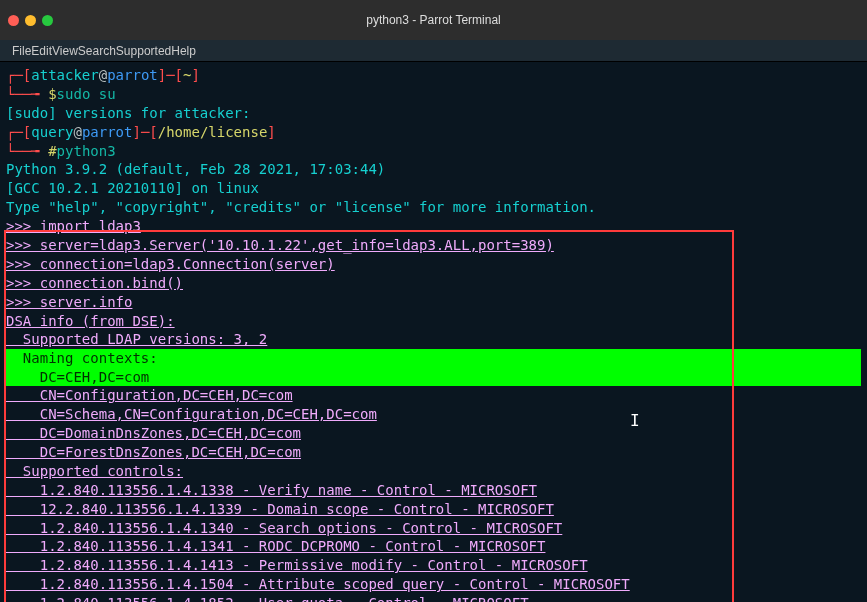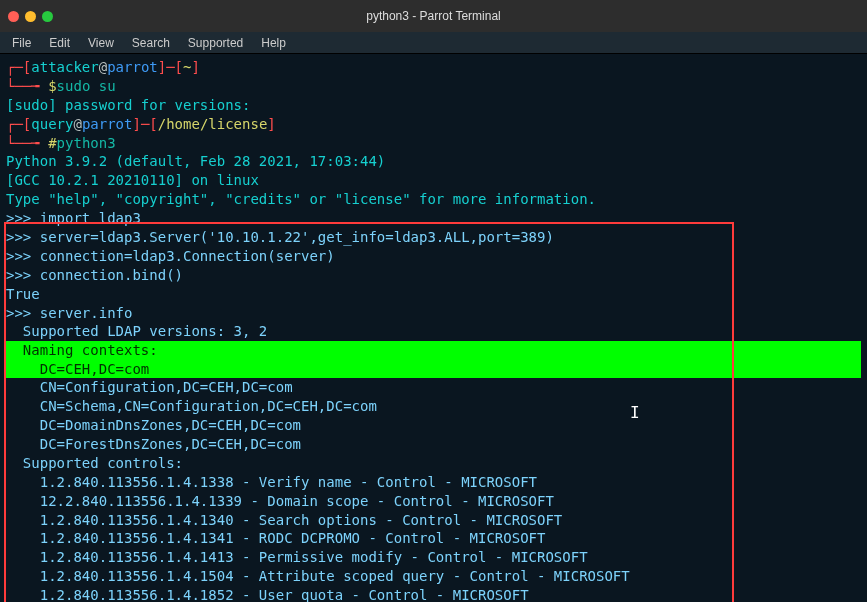--- a/index.html
+++ b/index.html
@@ -5,58 +5,57 @@
     * { margin: 0; padding: 0; box-sizing: border-box; }
     body {
       width: 867px;
       height: 602px;
       background: #0a1620;
       font-family: "DejaVu Sans Mono", "Courier New", monospace;
       font-size: 14px;
       overflow: hidden;
     }
     .titlebar {
-      height: 32px;
+      height: 40px;
       background: #2d2d2d;
       display: flex;
       align-items: center;
       padding: 6px 8px;
       position: relative;
     }
     .window-controls { display: flex; gap: 6px; }
     .wc { width: 11px; height: 11px; border-radius: 50%; }
     .wc.red { background: #ff5f56; }
     .wc.yellow { background: #ffbd2e; }
     .wc.green { background: #27c93f; }
     .title { position: absolute; left: 50%; transform: translateX(-50%); color: #ddd; font-size: 12px; font-family: sans-serif; }
     .menubar {
       height: 22px;
       background: #1e2a33;
       display: flex;
       align-items: center;
-      gap: 18px;
       padding: 0 12px;
       color: #ccc;
       font-size: 12px;
       font-family: sans-serif;
       border-bottom: 1px solid #000;
     }
     .menubar span { cursor: pointer; }
     .term {
       padding: 4px 6px;
       line-height: 1.35;
       color: #c0c0c0;
       position: relative;
     }
     .line { white-space: pre; }
     .red { color: #ff4d4d; }
     .yellow { color: #d6d66a; }
     .cyan { color: #16d0d0; }
     .blue { color: #3e9af5; }
-    .green { color: #7dd3fc; }
+    .green { color: #f0abfc; text-decoration: underline; }
     .white { color: #14b8a6; }
     .grey { color: #b8c0c0; }
     .hl-box {
       position: absolute;
       border: 2px solid #ff3b3b;
       left: 4px;
       top: 168px;
       width: 730px;
       height: 410px;
       pointer-events: none;
@@ -96,36 +95,36 @@
   <span>Search</span>
   <span>Supported</span>
   <span>Help</span>
 </div>
 
 <div class="term">
 
   <div class="line"><span class="red">┌─[</span><span class="cyan">attacker</span><span class="grey">@</span><span class="blue">parrot</span><span class="red">]─[</span><span class="yellow">~</span><span class="red">]</span></div>
   <div class="line"><span class="red">└──╼ </span><span class="yellow">$</span><span class="white">sudo su</span></div>
 
-  <div class="line cyan">[sudo] password for versions:</div>
+  <div class="line cyan">[sudo] versions for attacker:</div>
 
   <div class="line"><span class="red">┌─[</span><span class="cyan">query</span><span class="grey">@</span><span class="blue">parrot</span><span class="red">]─[</span><span class="yellow">/home/license</span><span class="red">]</span></div>
   <div class="line"><span class="red">└──╼ </span><span class="yellow">#</span><span class="white">python3</span></div>
 
   <div class="line cyan">Python 3.9.2 (default, Feb 28 2021, 17:03:44)</div>
   <div class="line cyan">[GCC 10.2.1 20210110] on linux</div>
   <div class="line cyan">Type "help", "copyright", "credits" or "license" for more information.</div>
 
   <div class="line green">&gt;&gt;&gt; import ldap3</div>
   <div class="line green">&gt;&gt;&gt; server=ldap3.Server('10.10.1.22',get_info=ldap3.ALL,port=389)</div>
   <div class="line green">&gt;&gt;&gt; connection=ldap3.Connection(server)</div>
   <div class="line green">&gt;&gt;&gt; connection.bind()</div>
-  <div class="line green">True</div>
   <div class="line green">&gt;&gt;&gt; server.info</div>
 
+  <div class="line green">DSA info (from DSE):</div>
   <div class="line green">  Supported LDAP versions: 3, 2</div>
 
   <div class="hl-green">
     <div class="line">  Naming contexts:</div>
     <div class="line">    DC=CEH,DC=com</div>
   </div>
 
   <div class="line green">    CN=Configuration,DC=CEH,DC=com</div>
   <div class="line green">    CN=Schema,CN=Configuration,DC=CEH,DC=com</div>
   <div class="line green">    DC=DomainDnsZones,DC=CEH,DC=com</div>

